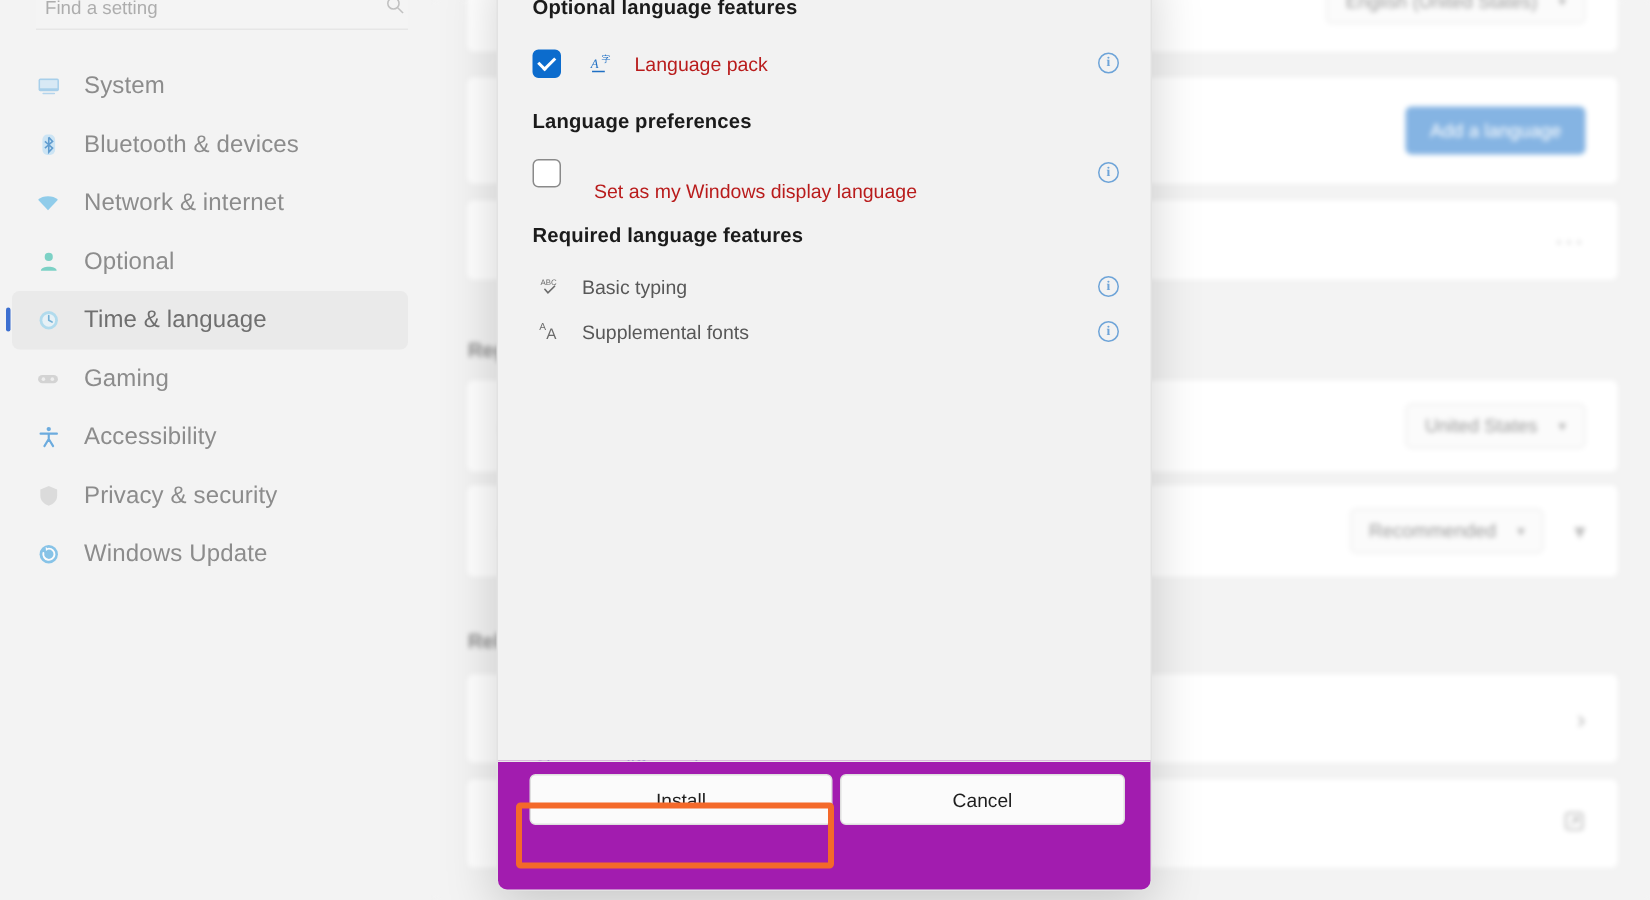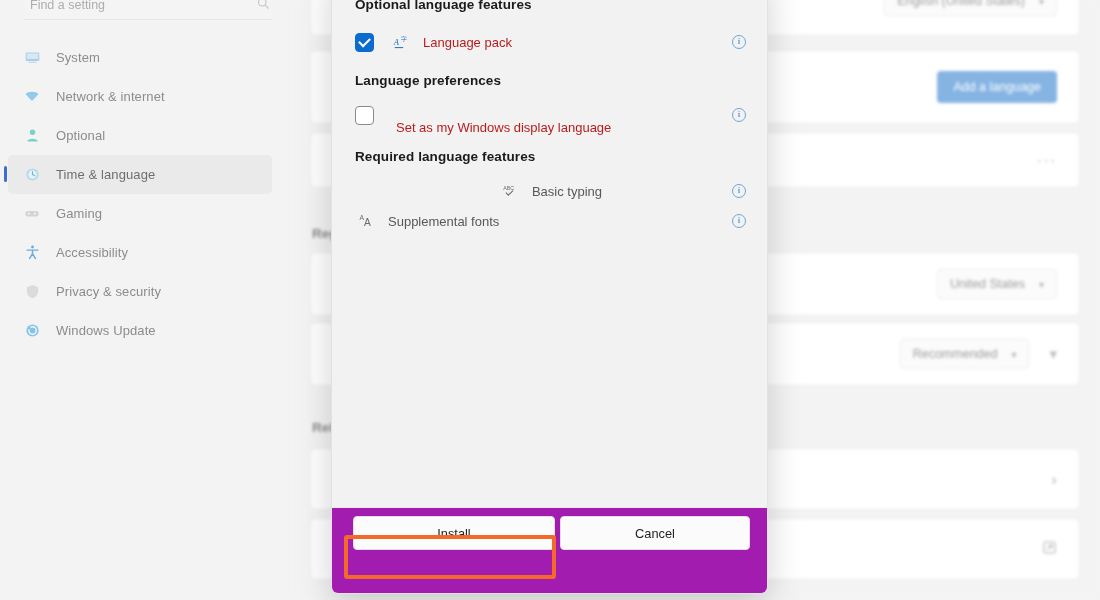--- a/index.html
+++ b/index.html
@@ -40,21 +40,21 @@
   .nav-item.selected::before {
     content: ""; position: absolute; left: -4px; top: 11px;
     width: 3px; height: 16px; border-radius: 2px; background: #3c6fd0;
   }
   .nav-ico {
     width: 24px; height: 20px; margin-right: 12px;
     display: flex; align-items: center; justify-content: center;
     opacity: .75;
   }
   .nav-label {
-    font-size: 13px; color: #8c8c8c; letter-spacing: .1px;
+    font-size: 16px; color: #8c8c8c; letter-spacing: .1px;
     white-space: nowrap;
   }
   .nav-item.selected .nav-label { color: #6f6f6f; }
 
   
   .content {
     position: absolute; left: 290px; top: 0; width: 810px; height: 600px;
     background: #f3f3f3;
     filter: blur(1.6px);
   }
@@ -176,20 +176,29 @@
         <span class="nav-ico">
           <svg width="17" height="17" viewBox="0 0 20 20">
             <rect x="2" y="4" width="16" height="10" rx="1.4" fill="#8fc4e8"></rect>
             <rect x="3.2" y="5.2" width="13.6" height="6.4" fill="#cfe6f6"></rect>
             <rect x="5" y="15" width="10" height="1.3" rx=".6" fill="#9ecaea"></rect>
           </svg>
         </span>
         <span class="nav-label">System</span>
       </div>
 
+      <div class="nav-item">
+        <span class="nav-ico">
+          <svg width="17" height="17" viewBox="0 0 20 20">
+            <rect x="5" y="2" width="10" height="16" rx="4" fill="#bfe0f5"></rect>
+            <path d="M10 4.2 L13 7.4 L10 10 L10 4.2 M10 10 L13 12.6 L10 15.8 L10 10 M10 10 L7 7.4 M10 10 L7 12.6" stroke="#2f7fc4" stroke-width="1.25" fill="none"></path>
+          </svg>
+        </span>
+        <span class="nav-label">Bluetooth &amp; devices</span>
+      </div>
 
       <div class="nav-item">
         <span class="nav-ico">
           <svg width="18" height="17" viewBox="0 0 20 20">
             <path d="M2.2 7.2 C6 3.6 14 3.6 17.8 7.2 L10 15.4 Z" fill="#6fc0e8"></path>
           </svg>
         </span>
         <span class="nav-label">Network &amp; internet</span>
       </div>
 
@@ -343,21 +352,21 @@
       <div class="dlg-h" style="position:absolute;top:100px;">Language preferences</div>
 
       <div class="row" style="position:absolute;top:127px;width:437px;">
         <span class="cbox"></span>
         <span class="row-label" style="margin-left:22px;margin-top:24px;">Set as my Windows display language</span>
         <span class="info-ico">i</span>
       </div>
 
       <div class="dlg-h" style="position:absolute;top:176px;">Required language features</div>
 
-      <div class="row" style="position:absolute;top:203px;width:437px;justify-content:center;">
+      <div class="row" style="position:absolute;top:203px;width:437px;">
         <span class="feat-ico grey">
           <svg width="17" height="17" viewBox="0 0 20 20">
             <text x="1.5" y="8" font-family="Liberation Sans, sans-serif" font-size="6.2" fill="#6b6b6b">ABC</text>
             <path d="M5 11.6 L7.4 14.4 L12.6 9.2" stroke="#6b6b6b" stroke-width="1.3" fill="none" stroke-linecap="round"></path>
           </svg>
         </span>
         <span class="row-label dim">Basic typing</span>
         <span class="info-ico">i</span>
       </div>
 

